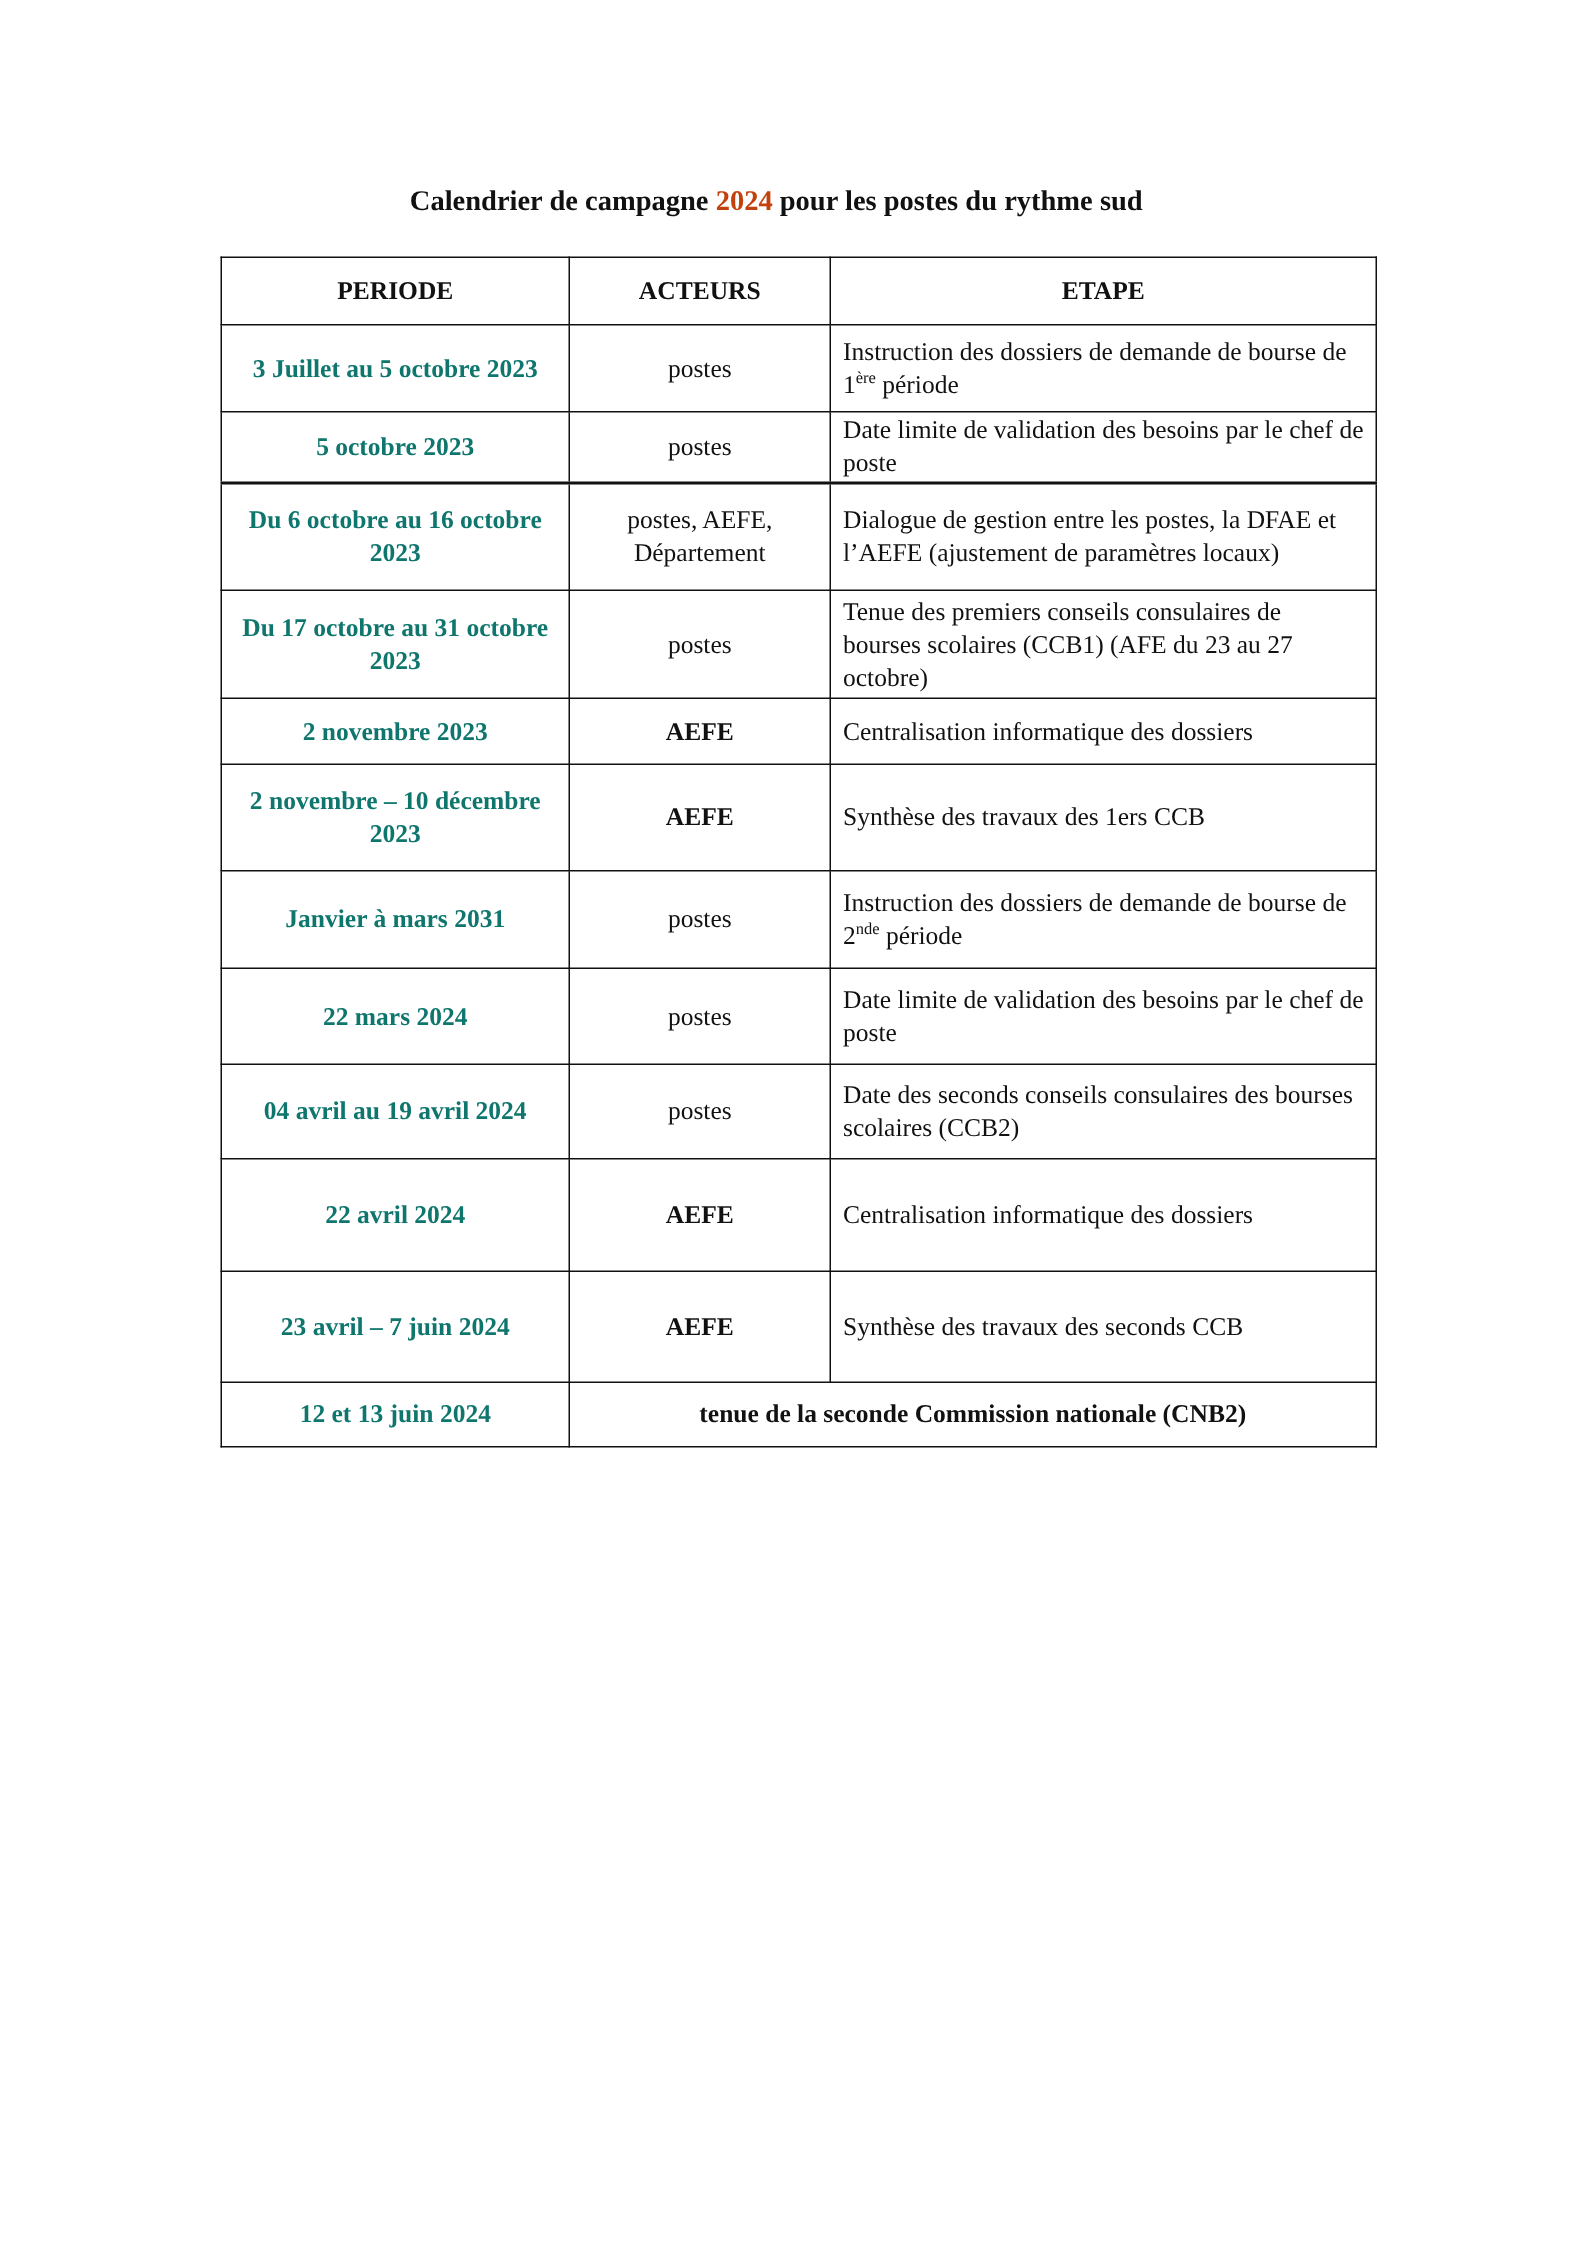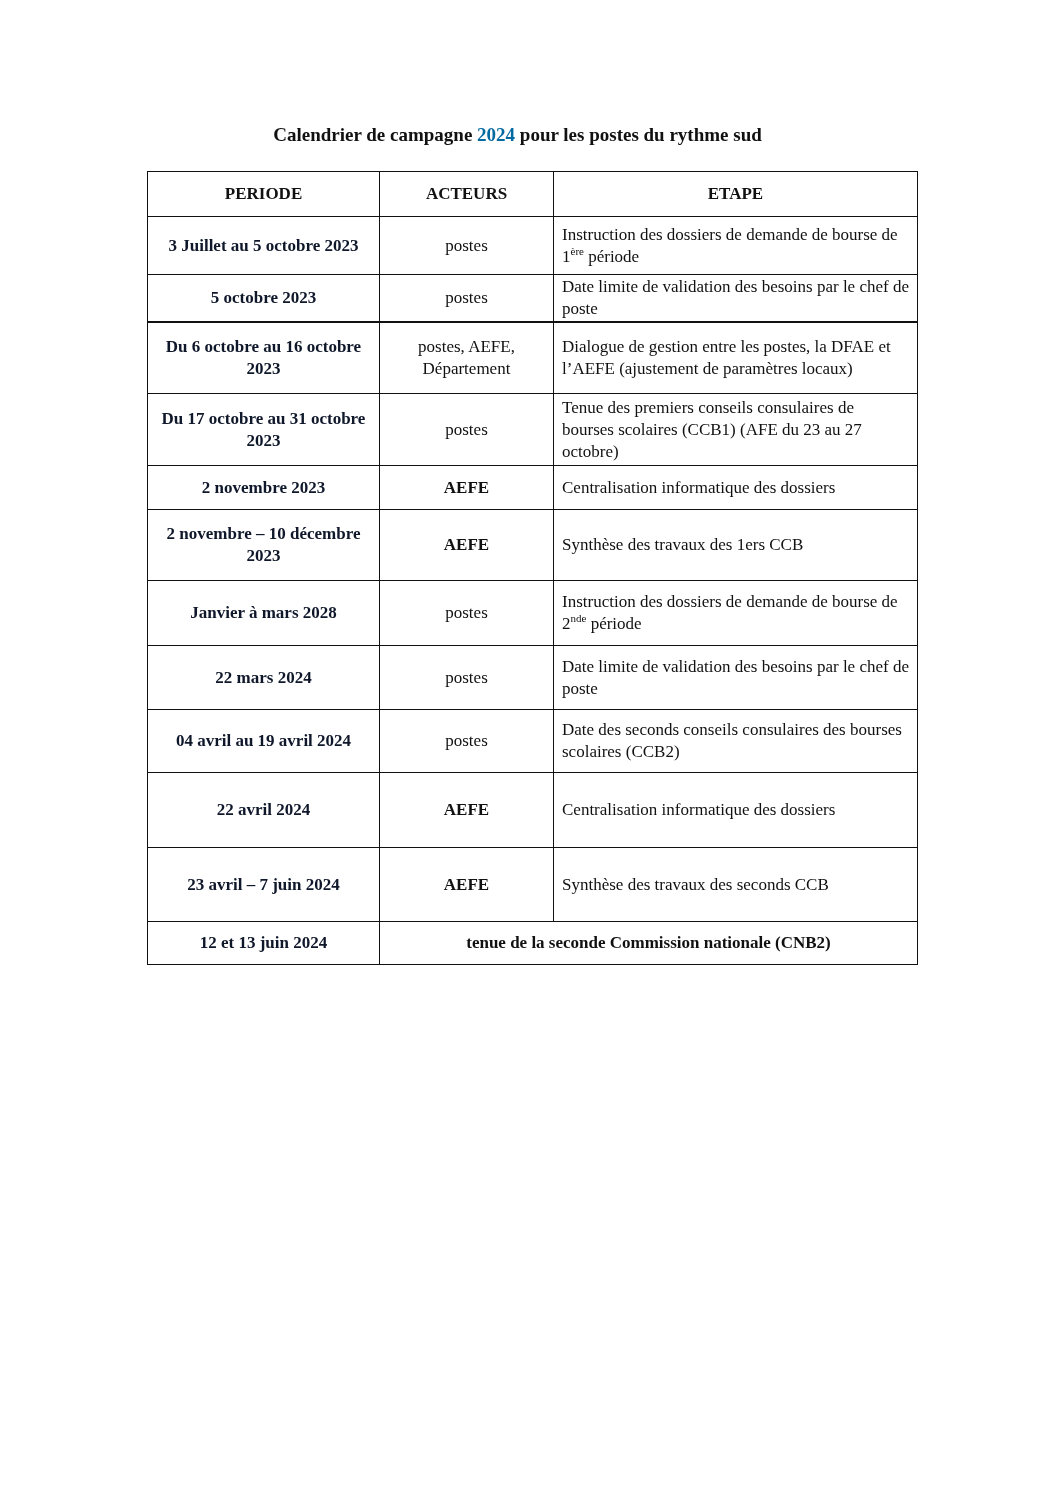--- a/index.html
+++ b/index.html
@@ -1,29 +1,29 @@
 <!DOCTYPE html>
 <html><head>
 <meta charset="utf-8">
 <style>
   html, body { margin: 0; padding: 0; background: #ffffff; }
   body { width: 1058px; height: 1497px; position: relative; overflow: hidden;
          font-family: "Liberation Serif", "DejaVu Serif", serif; color: #111; }
   .title { position: absolute; top: 124px; left: 0; width: 1035px; text-align: center;
            font-size: 19px; font-weight: bold; }
-  .title .red { color: #0369a1; }
+  .title .red { color: #c2410c; }
   table.cal { position: absolute; left: 147px; top: 171px; width: 770px;
               border-collapse: collapse; table-layout: fixed; }
   table.cal td, table.cal th { border: 1.3px solid #111; padding: 0 8px; font-size: 17px;
               line-height: 22px; vertical-align: middle; }
   col.c1 { width: 232px; } col.c2 { width: 174px; } col.c3 { width: 364px; }
   th { font-weight: bold; }
   th.h1 { vertical-align: bottom; padding-bottom: 0; }
   th.h2, th.h3 { vertical-align: top; padding-top: 10px; }
-  td.period { color: #0f172a; font-weight: bold; text-align: center; }
+  td.period { color: #0f766e; font-weight: bold; text-align: center; }
   td.period.it { font-style: italic; }
   td.actor { text-align: center; }
   td.actor.bold { font-weight: bold; }
   td.step { text-align: left; padding-left: 9px; }
   td.merged { text-align: center; font-weight: bold; }
   td.merged.it { font-style: italic; }
   tr.thick-top td { border-top-width: 2.5px; }
   sup { font-size: 11px; line-height: 0; }
 </style>
 </head>
@@ -69,21 +69,21 @@
       <td class="period">2 novembre 2023</td>
       <td class="actor bold">AEFE</td>
       <td class="step">Centralisation informatique des dossiers</td>
     </tr>
     <tr style="height:71px">
       <td class="period">2 novembre – 10 décembre 2023</td>
       <td class="actor bold">AEFE</td>
       <td class="step">Synthèse des travaux des 1ers CCB</td>
     </tr>
     <tr style="height:65px">
-      <td class="period">Janvier à mars 2028</td>
+      <td class="period">Janvier à mars 2031</td>
       <td class="actor">postes</td>
       <td class="step"><span>Instruction des dossiers de demande de bourse de 2</span><sup>nde</sup><span> période</span></td>
     </tr>
     <tr style="height:64px">
       <td class="period">22 mars 2024</td>
       <td class="actor">postes</td>
       <td class="step">Date limite de validation des besoins par le chef de poste</td>
     </tr>
     <tr style="height:63px">
       <td class="period">04 avril au 19 avril 2024</td>

